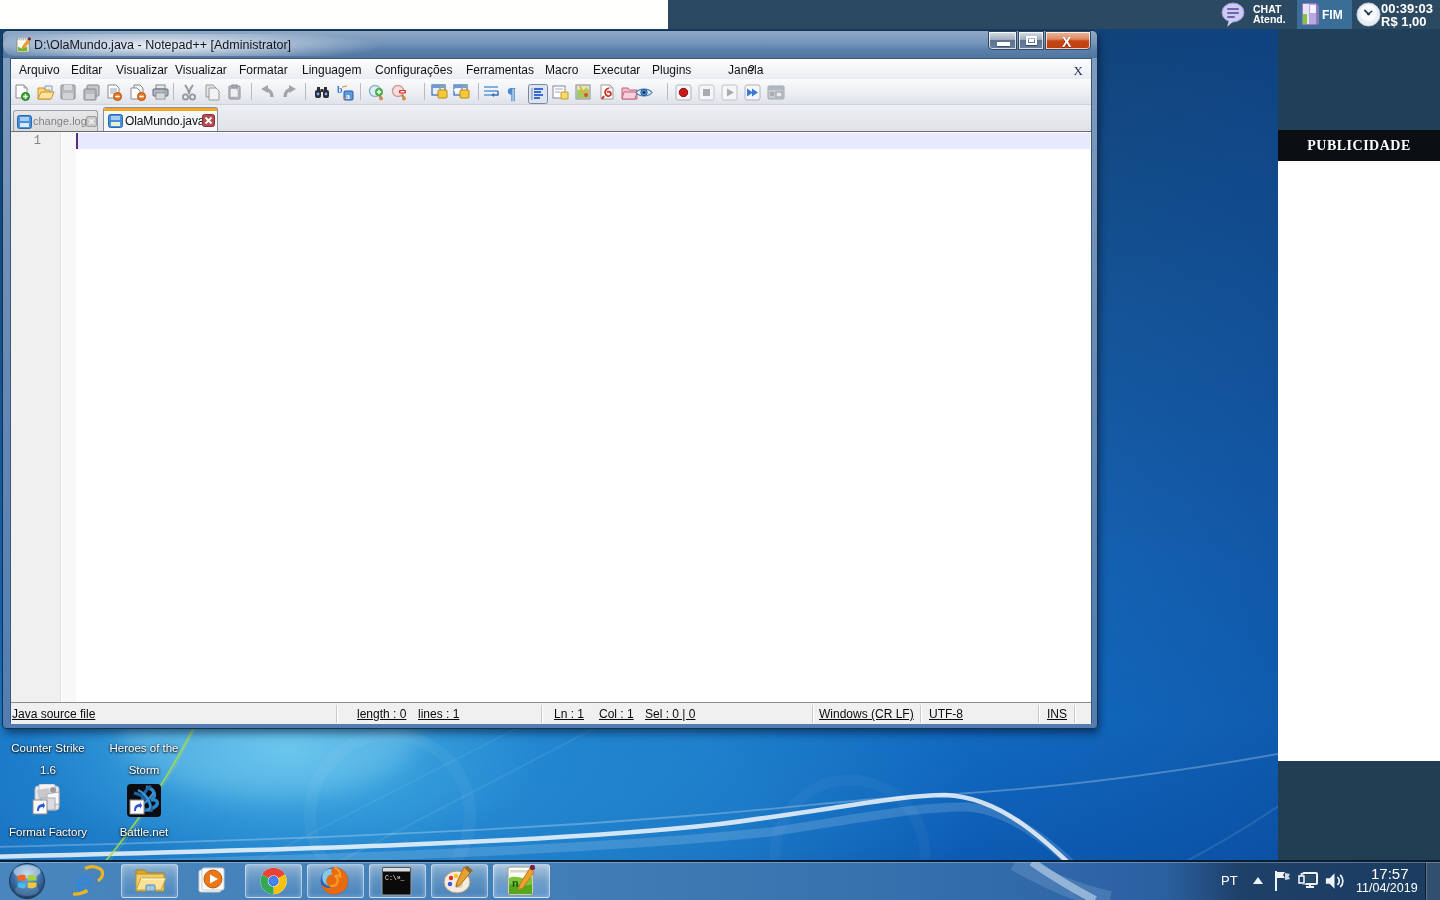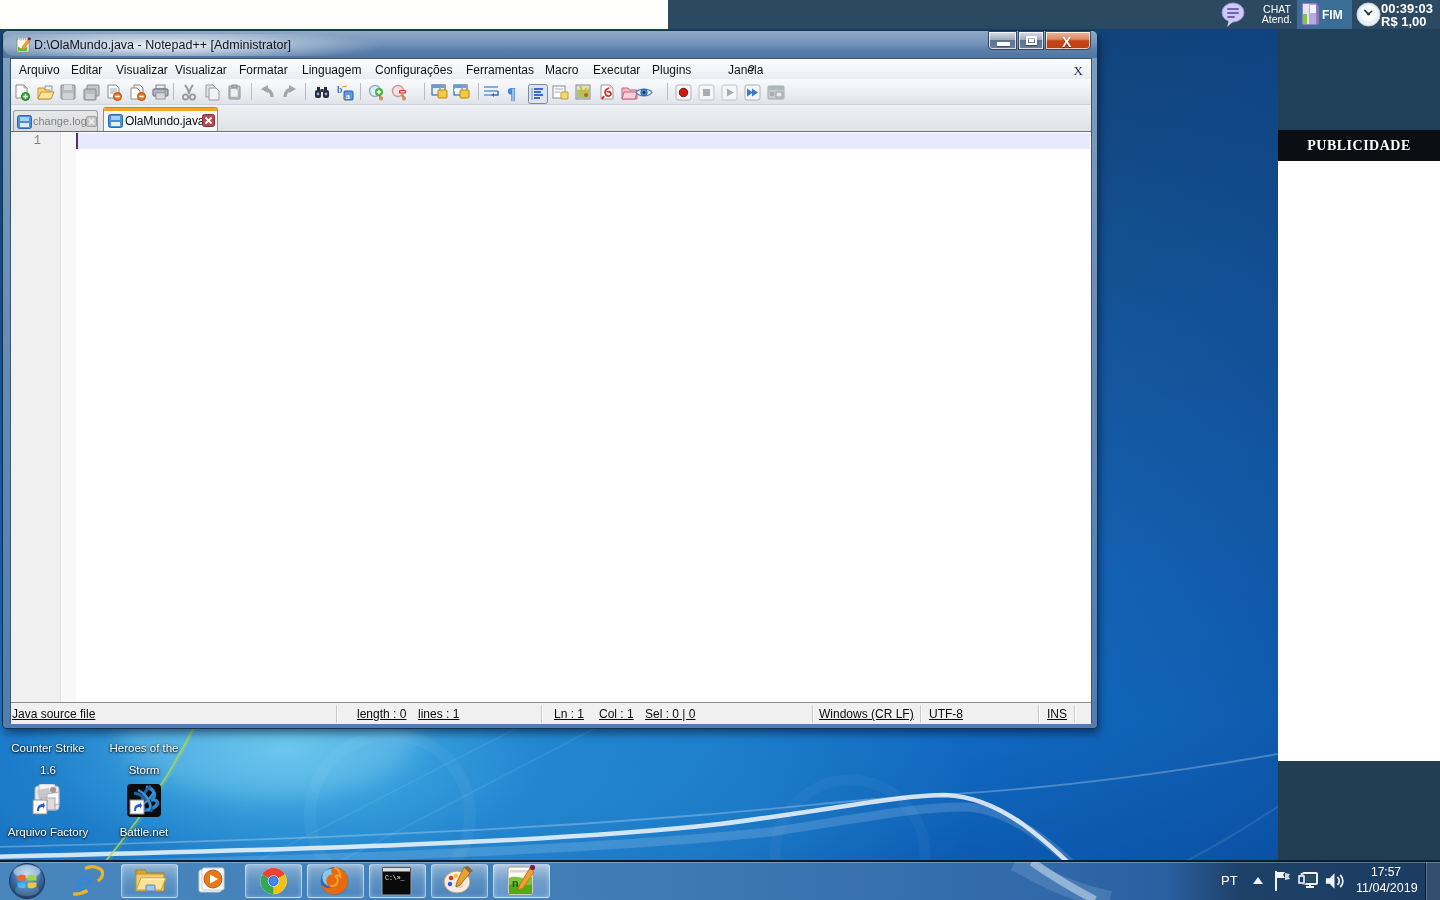--- a/index.html
+++ b/index.html
@@ -5,21 +5,21 @@
 html,body { width:1440px; height:900px; overflow:hidden; }
 body { font-family:"Liberation Sans", sans-serif; position:relative; background:#1a5fa8; }
 #screen { position:absolute; left:0; top:0; width:1440px; height:900px; overflow:hidden; }
 
 
 #wall { position:absolute; left:0; top:0; width:1440px; height:900px; }
 
 
 #topwhite { position:absolute; left:0; top:0; width:668px; height:29px; background:#fffffe; }
 #topbar { position:absolute; left:668px; top:0; width:772px; height:29px; background:#2b4a62; }
-#topbar .chattxt { position:absolute; left:585px; top:4px; width:48px; color:#fff; font-weight:normal; font-size:10.5px; line-height:10px; text-align:center; }
+#topbar .chattxt { position:absolute; left:585px; top:4px; width:48px; color:#fff; font-weight:bold; font-size:10.5px; line-height:10px; text-align:left; }
 #topbar .sep1 { position:absolute; left:633px; top:3px; width:1px; height:22px; background:#7b93a5; }
 #fimbox { position:absolute; left:629px; top:0px; width:55px; height:29px; background:#3a6e97; }
 #fimbox span { position:absolute; left:25px; top:8px; color:#fff; font-weight:bold; font-size:12px; }
 #clocktxt1 { position:absolute; left:713px; top:1px; color:#fff; font-weight:bold; font-size:13px; }
 #clocktxt2 { position:absolute; left:713px; top:14px; color:#fff; font-weight:bold; font-size:13px; }
 
 
 #rcol-top { position:absolute; left:1278px; top:29px; width:162px; height:101px; background:#1f4058; }
 #rcol-pub { position:absolute; left:1278px; top:130px; width:162px; height:31px; background:#0b0f14; color:#fff; font-family:"Liberation Serif", serif; font-weight:bold; font-size:14px; text-align:center; line-height:31px; letter-spacing:0.5px; }
 #rcol-white { position:absolute; left:1278px; top:161px; width:162px; height:600px; background:#ffffff; }
@@ -86,21 +86,21 @@
 #taskbar { position:absolute; left:0; top:862px; width:1440px; height:38px;
   background:linear-gradient(to right, #4886bd 0%, #4480b8 34%, #3a74b0 56%, #2f67a8 74%, #2a5fa0 81%, #1e4169 86%, #1c3c60 100%); }
 #taskbar::before { content:""; position:absolute; left:0; top:-2px; width:100%; height:2px; background:#0a1d33; }
 #taskbar::after { content:""; position:absolute; left:0; top:0; width:100%; height:1px; background:rgba(255,255,255,.28); }
 .tbtn { position:absolute; top:2px; width:57px; height:34px; border:1px solid rgba(255,255,255,.55); border-radius:3px;
   background:linear-gradient(rgba(255,255,255,.38), rgba(255,255,255,.14) 48%, rgba(90,140,200,.18)); box-shadow:inset 0 0 5px rgba(255,255,255,.35); }
 .tbtn.active { background:linear-gradient(rgba(255,255,255,.55), rgba(255,255,255,.25) 50%, rgba(160,200,255,.3)); }
 .ticon { position:absolute; top:3px; }
 #tray { position:absolute; right:0; top:0; width:260px; height:38px; color:#fff; }
 #tray .pt { position:absolute; left:41px; top:11px; font-size:13px; }
-#tray .clk1 { position:absolute; left:191px; top:3px; font-size:12px; }
+#tray .clk1 { position:absolute; left:191px; top:3px; font-size:15px; }
 #tray .clk2 { position:absolute; left:176px; top:19px; font-size:12.5px; }
 #showdesk { position:absolute; right:0; top:0; width:15px; height:38px; border-left:1px solid #0a1c30; box-shadow:inset 1px 0 0 rgba(255,255,255,.2); background:rgba(255,255,255,.1); }
 </style></head>
 <body>
 <div id="screen">
 <svg id="wall" viewBox="0 0 1440 900" preserveAspectRatio="none">
 <defs>
 <linearGradient id="wbase" x1="0" y1="0" x2="0" y2="1">
  <stop offset="0" stop-color="#12406f"></stop>
  <stop offset="0.35" stop-color="#175797"></stop>
@@ -470,21 +470,21 @@
  <path d="M8 27 C8 22 10 20 14 20 L14 18 L16 21.5 L14 25 L14 23 C11 23 10 24 10 27 Z" fill="#2a5ad8"></path>
 </svg>
 <svg style="position:absolute;left:126px;top:784px" width="36" height="34" viewBox="0 0 36 34">
  <rect x="1" y="0" width="34" height="33" rx="4" fill="#0a0c10"></rect>
  <path d="M20 3 C29 5 31 12 25 16 C32 15 34 20 27 24 C20 28 12 26 10 21" fill="none" stroke="#2e86c8" stroke-width="3.4"></path>
  <path d="M25 2 C17 8 13 17 19 26 M8 9 C17 11 27 18 25 28" fill="none" stroke="#1d639e" stroke-width="3"></path>
  <path d="M12 6 C20 10 28 20 22 27 M28 8 C24 14 18 22 10 24" fill="none" stroke="#3a96d8" stroke-width="2.2"></path>
  <rect x="4" y="16" width="14" height="14" fill="#fff" stroke="#8a8a90"></rect>
  <path d="M8 27 C8 22 10 20 14 20 L14 18 L16 21.5 L14 25 L14 23 C11 23 10 24 10 27 Z" fill="#2a5ad8"></path>
 </svg>
-<div class="dlabel" style="left:0px; top:821px; width:96px">Arquivo Factory</div>
+<div class="dlabel" style="left:0px; top:821px; width:96px">Format Factory</div>
 <div class="dlabel" style="left:96px; top:821px; width:96px">Battle.net</div>
 </div>
 <div id="taskbar">
 <svg style="position:absolute;left:8px;top:0px" width="38" height="38" viewBox="0 0 38 38">
  <defs>
   <radialGradient id="orb" cx="0.5" cy="0.3" r="0.8">
    <stop offset="0" stop-color="#9ec8e8"></stop>
             <stop offset="0.5" stop-color="#3a6ea8"></stop>
             <stop offset="1" stop-color="#15304e"></stop>
   </radialGradient>

